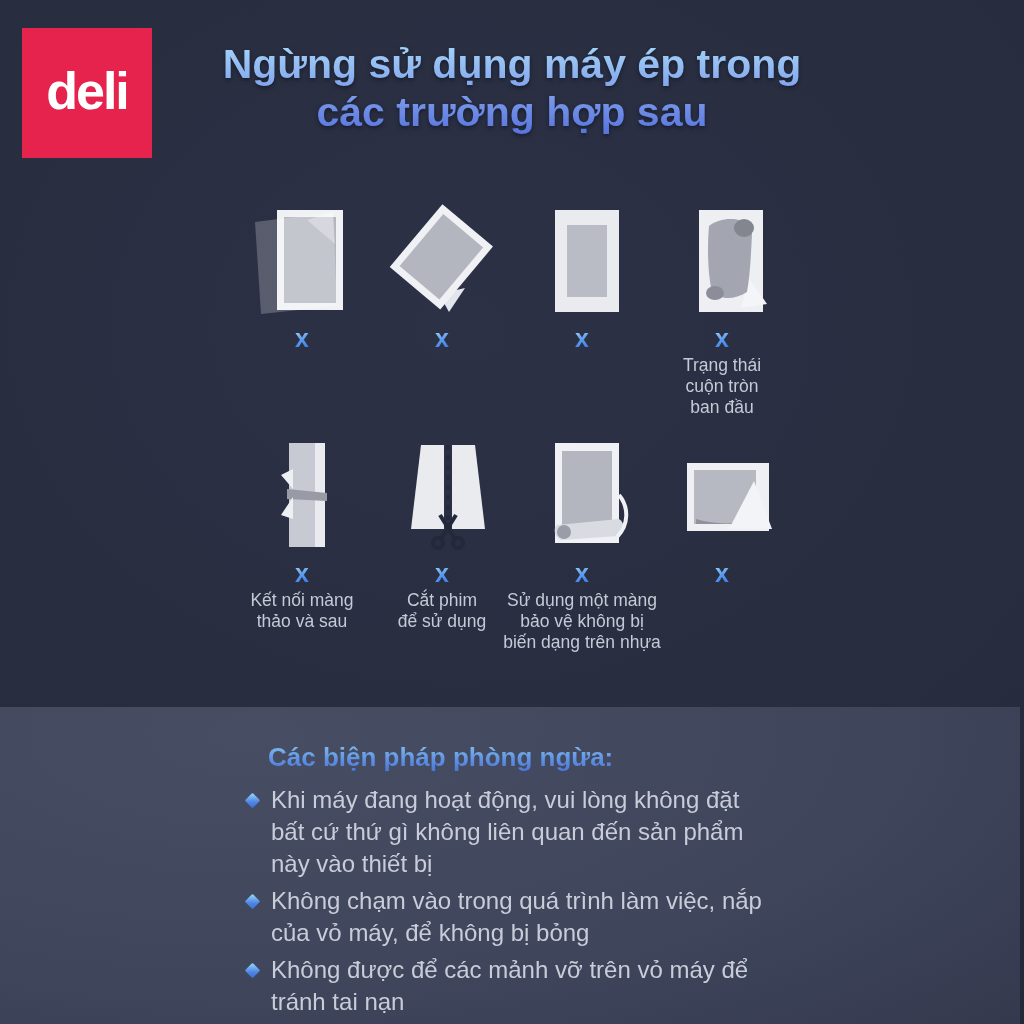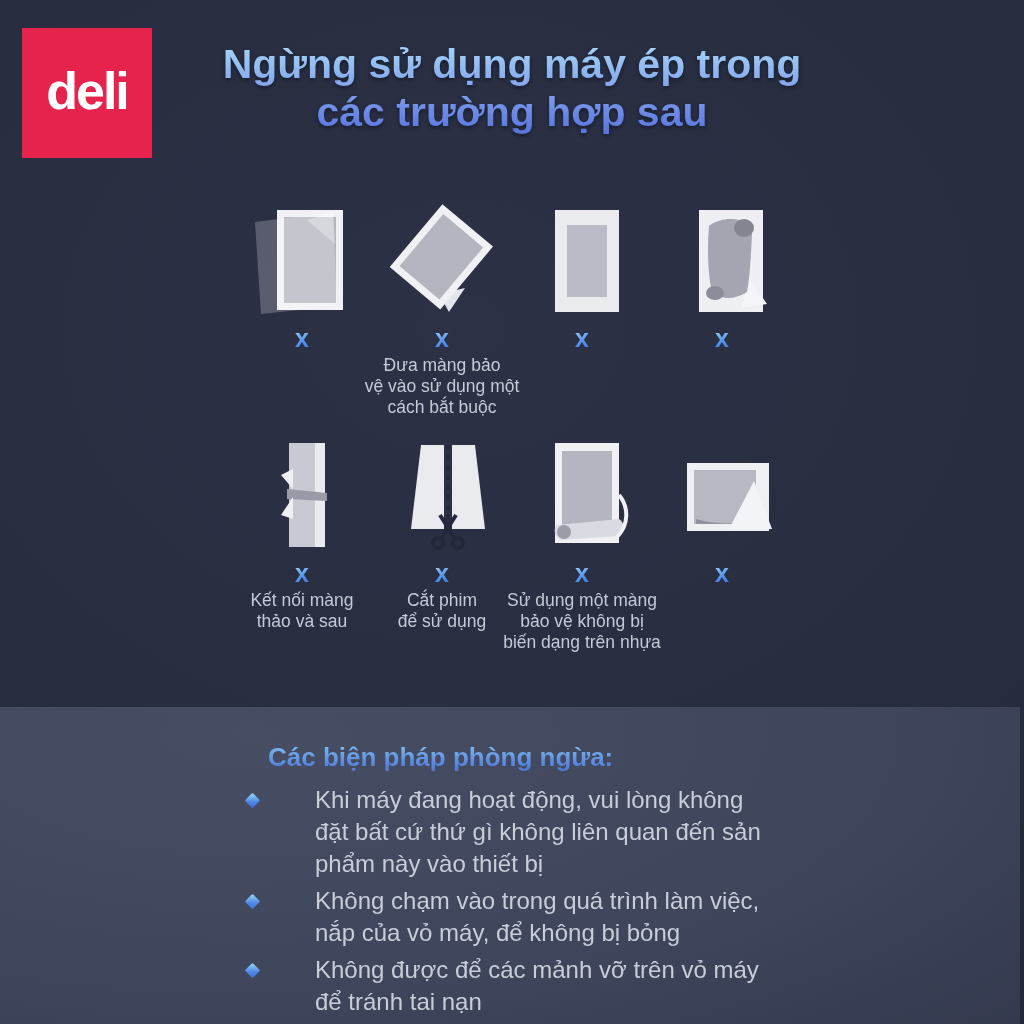--- a/index.html
+++ b/index.html
@@ -48,21 +48,21 @@
     background:radial-gradient(130% 170% at 25% 8%, #474d63 0%, #3f455a 48%, #2c3146 100%);
     border-top:1px solid rgba(255,255,255,0.05);
   }
   .panel-heading{
     position:absolute;left:268px;top:34px;
     font-size:26px;font-weight:bold;
     background:linear-gradient(180deg,#86c6f2 0%,#5d8fe2 60%,#4a74d4 100%);
     -webkit-background-clip:text;background-clip:text;color:transparent;
   }
   .bullets{position:absolute;left:247px;top:76px;width:520px;}
-  .bullet{display:flex;margin-bottom:5px;gap:44px;}
+  .bullet{display:flex;margin-bottom:5px;}
   .bullet .diamond{
     flex:none;width:11px;height:11px;margin:11px 13px 0 0;border-radius:1.5px;
     transform:rotate(45deg);
     background:linear-gradient(135deg,#9adcf8 0%,#4f86e4 60%,#3a6fd8 100%);
   }
   .bullet .btext{font-size:24px;line-height:32px;color:#c9cdd9;}
 </style>
 </head>
 <body>
 
@@ -95,23 +95,20 @@
       <div class="icon-box">
         <svg width="110" height="115" viewBox="0 0 110 115">
           <polygon points="52,90 78,84 62,108" fill="#e2e5ec"></polygon>
           <g transform="rotate(40 55 52)">
             <rect x="22" y="12" width="66" height="82" fill="#eff1f4"></rect>
             <rect x="29" y="19" width="52" height="68" fill="#b3b6bf"></rect>
           </g>
         </svg>
       </div>
       <span class="xmark">x</span>
-      <div class="caption">Đưa màng bảo
-vệ vào sử dụng một
-cách bắt buộc</div>
     </div>
 
     <div class="cell">
       <div class="icon-box">
         <svg width="110" height="115" viewBox="0 0 110 115">
           <rect x="28" y="6" width="64" height="102" fill="#e9ebef"></rect>
           <rect x="40" y="21" width="40" height="72" fill="#b9bcc5"></rect>
         </svg>
       </div>
       <span class="xmark">x</span>
@@ -121,20 +118,23 @@
       <div class="icon-box">
         <svg width="110" height="115" viewBox="0 0 110 115">
           <rect x="32" y="6" width="64" height="102" fill="#edeff2"></rect>
           <polygon points="82,74 100,100 74,104" fill="#f4f5f8"></polygon>
           <path d="M42,22 C54,13 72,13 82,21 L85,30 C84,50 83,72 80,88 C66,97 52,95 45,88 C41,70 40,45 42,22 Z" fill="#a3a6b0"></path>
           <ellipse cx="77" cy="24" rx="10" ry="9" fill="#83868f"></ellipse>
           <ellipse cx="48" cy="89" rx="9" ry="7" fill="#8b8e98"></ellipse>
         </svg>
       </div>
       <span class="xmark">x</span>
+      <div class="caption">Trạng thái
+cuộn tròn
+ban đầu</div>
     </div>
 
     <div class="cell">
       <div class="icon-box">
         <svg width="110" height="115" viewBox="0 0 110 115">
           <rect x="42" y="4" width="36" height="104" fill="#c7cad2"></rect>
           <rect x="68" y="4" width="10" height="104" fill="#e9ebef"></rect>
           <polygon points="40,50 80,54 80,62 40,60" fill="#989ba6"></polygon>
           <polygon points="34,36 46,50 46,30" fill="#eef0f3"></polygon>
           <polygon points="34,76 46,58 46,80" fill="#eef0f3"></polygon>

